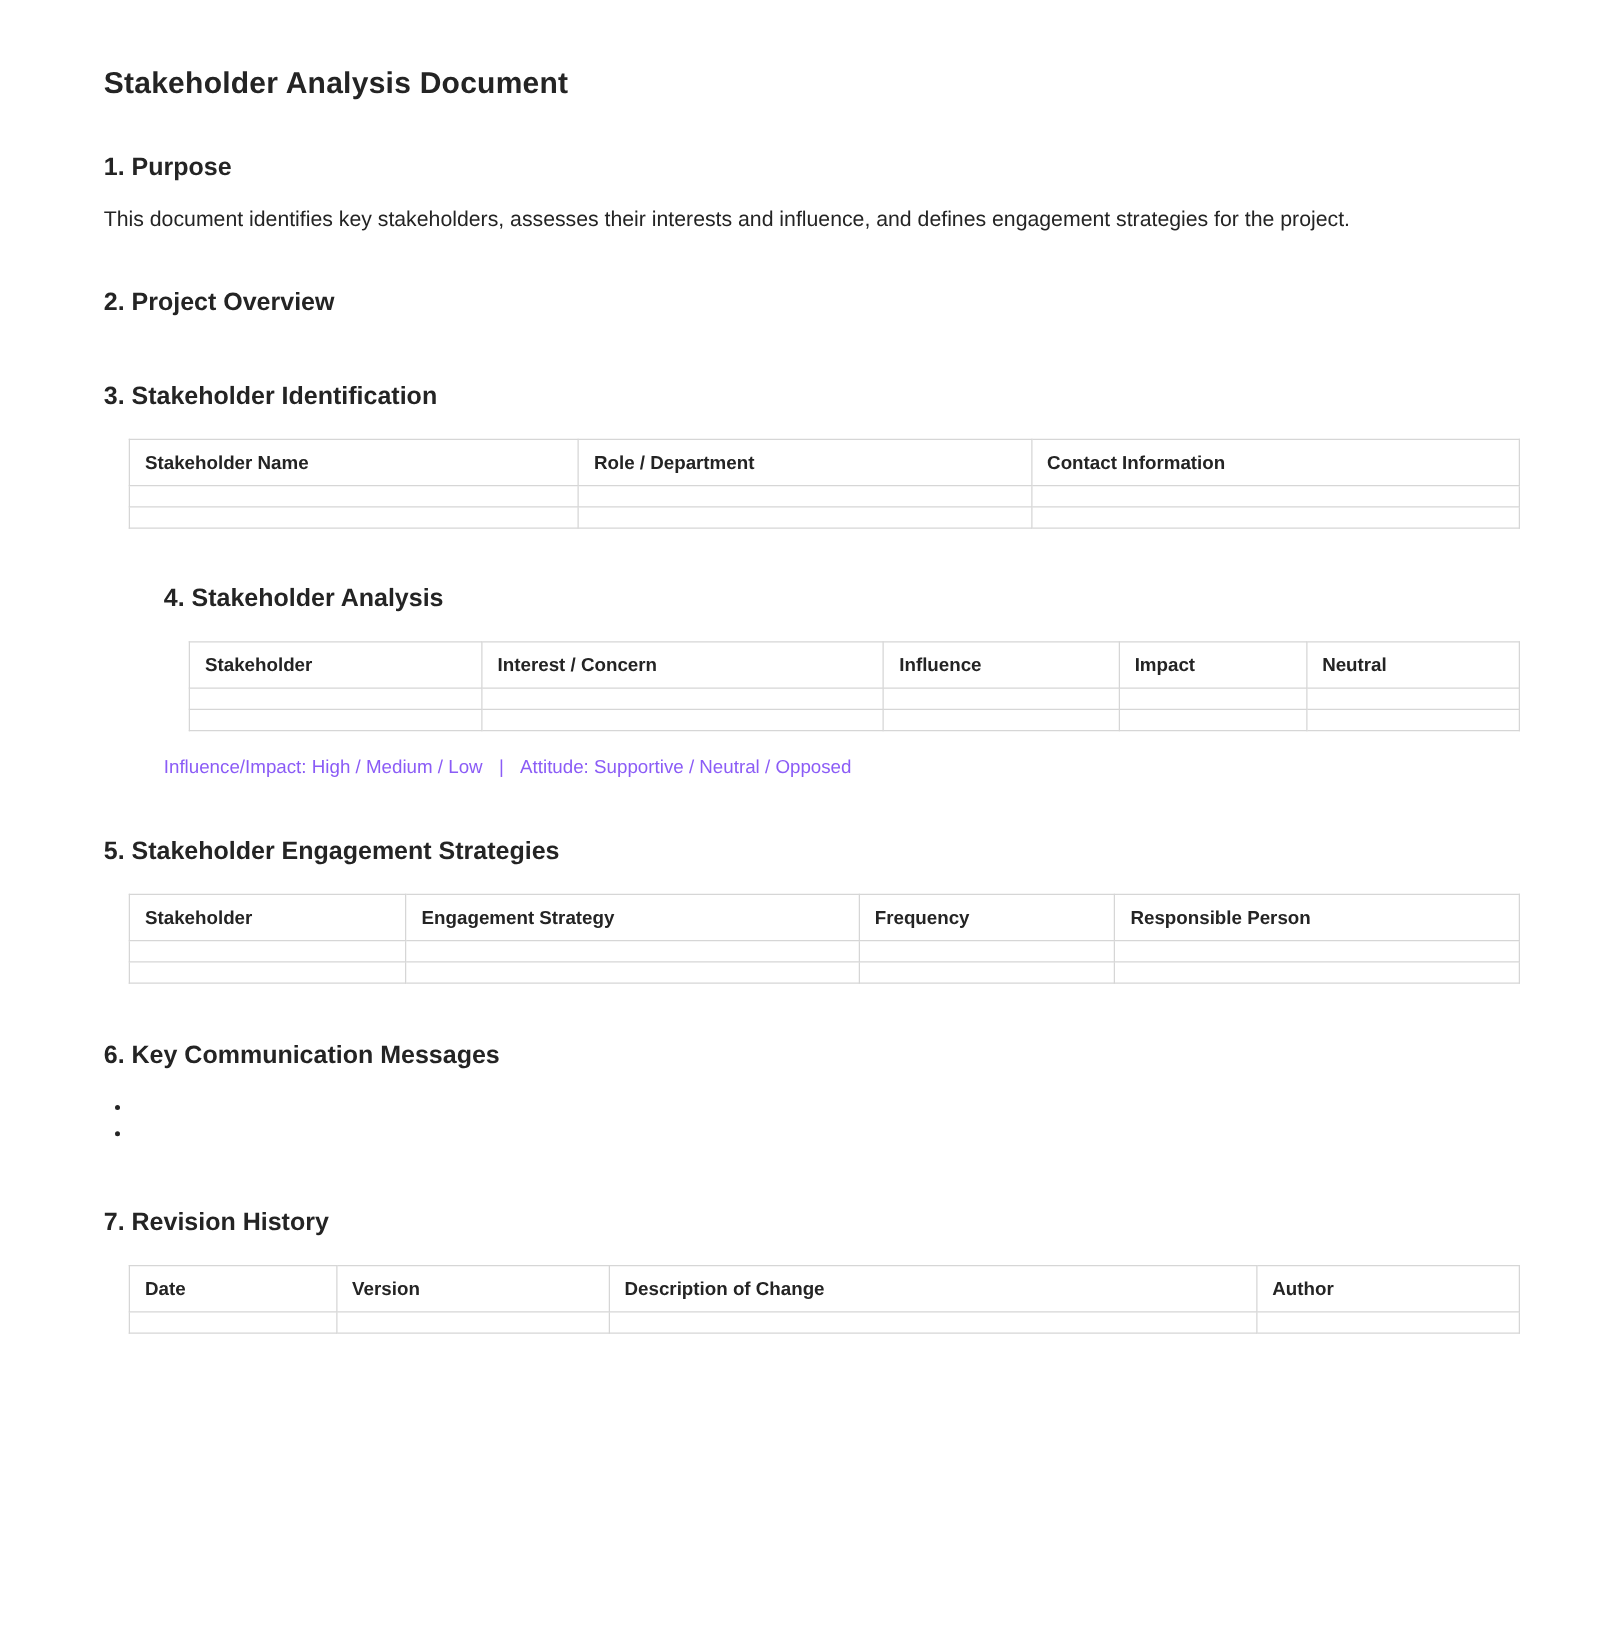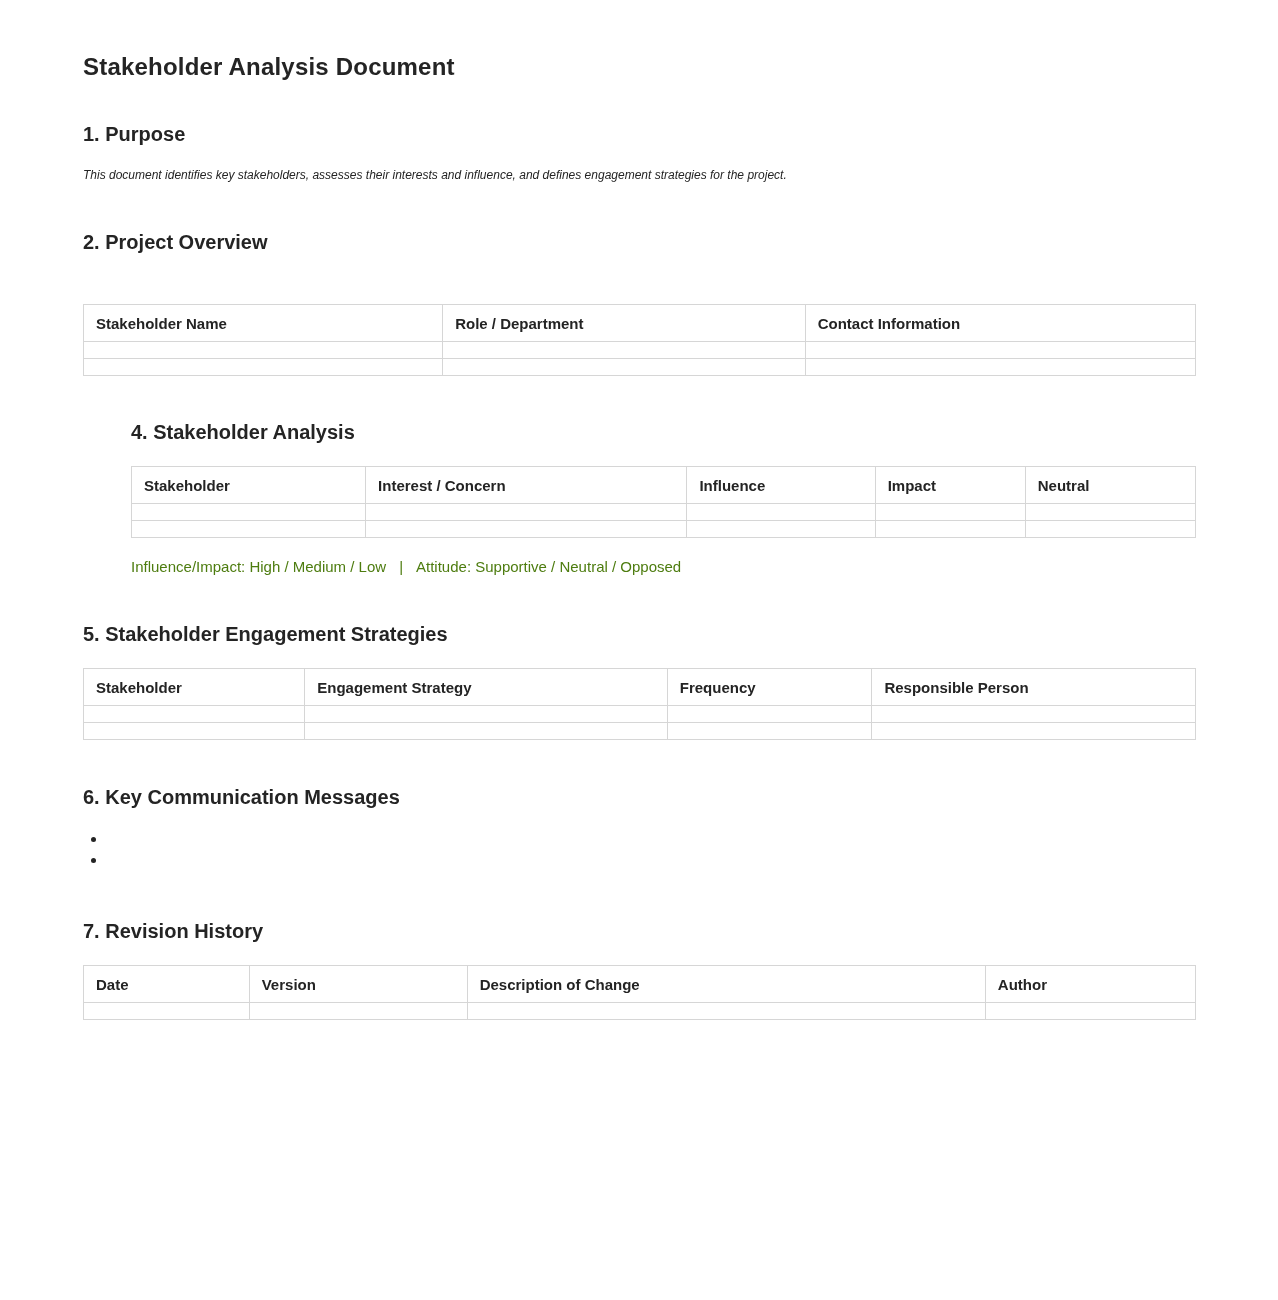--- a/index.html
+++ b/index.html
@@ -32,38 +32,38 @@
   }
   section.purpose            { margin-top: 39px; }
   section.project-overview   { margin-top: 43px; }
   section.identification     { margin-top: 48px; }
   section.analysis           { margin-top: 43px; padding-left: 48px; }
   section.engagement         { margin-top: 44px; }
   section.messages           { margin-top: 44px; }
   section.revision           { margin-top: 48px; }
 
   p.body-text {
-    font-size: 12px;
+    font-size: 17px;
     line-height: 21px;
     margin: 17px 0 0 0;
-    font-style: italic;
   }
   .fields {
     margin-top: 19px;
   }
   .field-label {
     font-size: 15px;
     line-height: 21px;
     font-weight: 700;
   }
   table {
     width: 100%;
     border-collapse: collapse;
     table-layout: fixed;
     margin-top: 20px;
+    margin-left: 20px;
   }
   th, td {
     border: 1px solid #d6d6d6;
     font-size: 15px;
     overflow: hidden;
   }
   th {
     text-align: left;
     font-weight: 600;
     padding: 9px 12px;
@@ -72,21 +72,21 @@
     color: #242424;
   }
   td {
     height: 17px;
     padding: 0 12px;
   }
   .table-note {
     margin-top: 18px;
     font-size: 15px;
     line-height: 21px;
-    color: #4d7c0f;
+    color: #8b5cf6;
   }
   .table-note .sep {
     display: inline-block;
     margin: 0 13px;
   }
   ul.bullet-list {
     margin: 17px 0 0 0;
     padding-left: 24px;
   }
   ul.bullet-list li {
@@ -105,20 +105,21 @@
   <section class="purpose">
     <h2>1. Purpose</h2>
     <p class="body-text">This document identifies key stakeholders, assesses their interests and influence, and defines engagement strategies for the project.</p>
   </section>
 
   <section class="project-overview">
     <h2>2. Project Overview</h2>
   </section>
 
   <section class="identification">
+    <h2>3. Stakeholder Identification</h2>
     <table>
       <colgroup>
         <col style="width:32.3%">
         <col style="width:32.6%">
         <col style="width:35.1%">
       </colgroup>
       <thead>
         <tr>
           <th>Stakeholder Name</th>
           <th>Role / Department</th>

